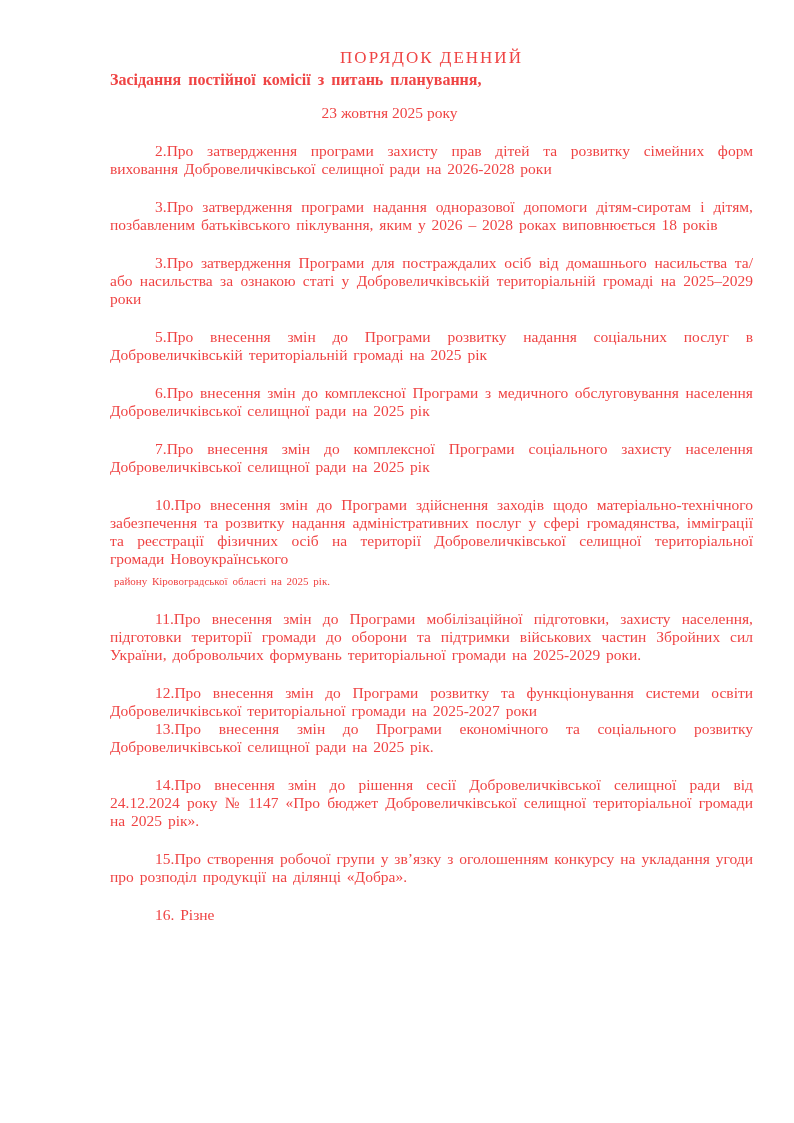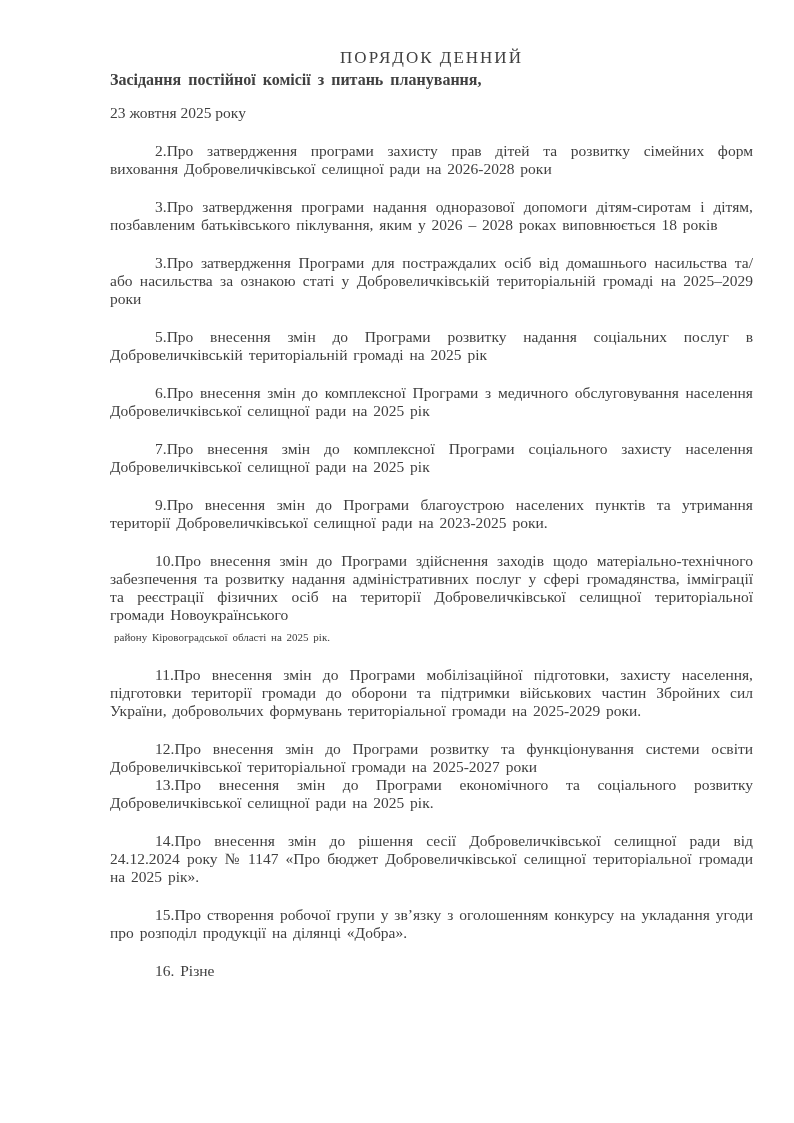--- a/index.html
+++ b/index.html
@@ -6,21 +6,21 @@
     margin: 0;
     padding: 0;
     background: #e8e8e8;
   }
   .page {
     position: relative;
     width: 794px;
     height: 1123px;
     margin: 0 auto;
     background: #ffffff;
-    color: #404040;
+    color: #ef4444;
     font-family: "Liberation Serif", "DejaVu Serif", serif;
     overflow: hidden;
     box-sizing: border-box;
   }
   .content {
     box-sizing: border-box;
     width: 100%;
     padding: 48px 41px 0 110px; 
   }
   .doc-title {
@@ -33,21 +33,21 @@
   }
   .doc-subtitle {
     text-align: left;
     font-weight: bold;
     font-size: 16px;
     line-height: 20px;
     word-spacing: 3px;
     margin: 2px 0 0 0;
   }
   .doc-date {
-    text-align: left;
+    text-align: center;
     padding-right: 84px;
     margin-top: 14px;
     font-size: 15.5px;
     line-height: 18px;
   }
   p.agenda-item {
     margin: 20px 0 0 0;
     text-align: justify;
     text-indent: 45px;
     font-size: 15.5px;
@@ -79,21 +79,20 @@
     <p class="doc-subtitle">Засідання постійної комісії з питань планування,</p>
 
     <div class="doc-date">23 жовтня 2025 року</div>
 
     <p class="agenda-item">2.Про затвердження програми захисту прав дітей та розвитку сімейних форм виховання Добровеличківської селищної ради на 2026-2028 роки</p>
     <p class="agenda-item">3.Про затвердження програми надання одноразової допомоги дітям-сиротам і дітям, позбавленим батьківського піклування, яким у 2026 – 2028 роках виповнюється 18 років</p>
     <p class="agenda-item">3.Про затвердження Програми для постраждалих осіб від домашнього насильства та/або насильства за ознакою статі у Добровеличківській територіальній громаді на 2025–2029 роки</p>
     <p class="agenda-item">5.Про внесення змін до Програми розвитку надання соціальних послуг в Добровеличківській територіальній громаді на 2025 рік</p>
     <p class="agenda-item">6.Про внесення змін до комплексної Програми з медичного обслуговування населення Добровеличківської селищної ради на 2025 рік</p>
     <p class="agenda-item">7.Про внесення змін до комплексної Програми соціального захисту населення Добровеличківської селищної ради на 2025 рік</p>
-    <p class="agenda-item">9.Про внесення змін до Програми благоустрою населених пунктів та утримання території Добровеличківської селищної ради на 2023-2025 роки.</p>
     <p class="agenda-item">10.Про внесення змін до Програми здійснення заходів щодо матеріально-технічного забезпечення та розвитку надання адміністративних послуг у сфері громадянства, імміграції та реєстрації фізичних осіб на території Добровеличківської селищної територіальної громади Новоукраїнського</p>
     <p class="agenda-continuation">району Кіровоградської області на 2025 рік.</p>
     <p class="agenda-item">11.Про внесення змін до Програми мобілізаційної підготовки, захисту населення, підготовки території громади до оборони та підтримки військових частин Збройних сил України, добровольчих формувань територіальної громади на 2025-2029 роки.</p>
     <p class="agenda-item">12.Про внесення змін до Програми розвитку та функціонування системи освіти Добровеличківської територіальної громади на 2025-2027 роки</p>
     <p class="agenda-item no-gap">13.Про внесення змін до Програми економічного та соціального розвитку Добровеличківської селищної ради на 2025 рік.</p>
     <p class="agenda-item">14.Про внесення змін до рішення сесії Добровеличківської селищної ради від 24.12.2024 року № 1147 «Про бюджет Добровеличківської селищної територіальної громади на 2025 рік».</p>
     <p class="agenda-item">15.Про створення робочої групи у зв’язку з оголошенням конкурсу на укладання угоди про розподіл продукції на ділянці «Добра».</p>
     <p class="agenda-item">16. Різне</p>
 
   </div>

